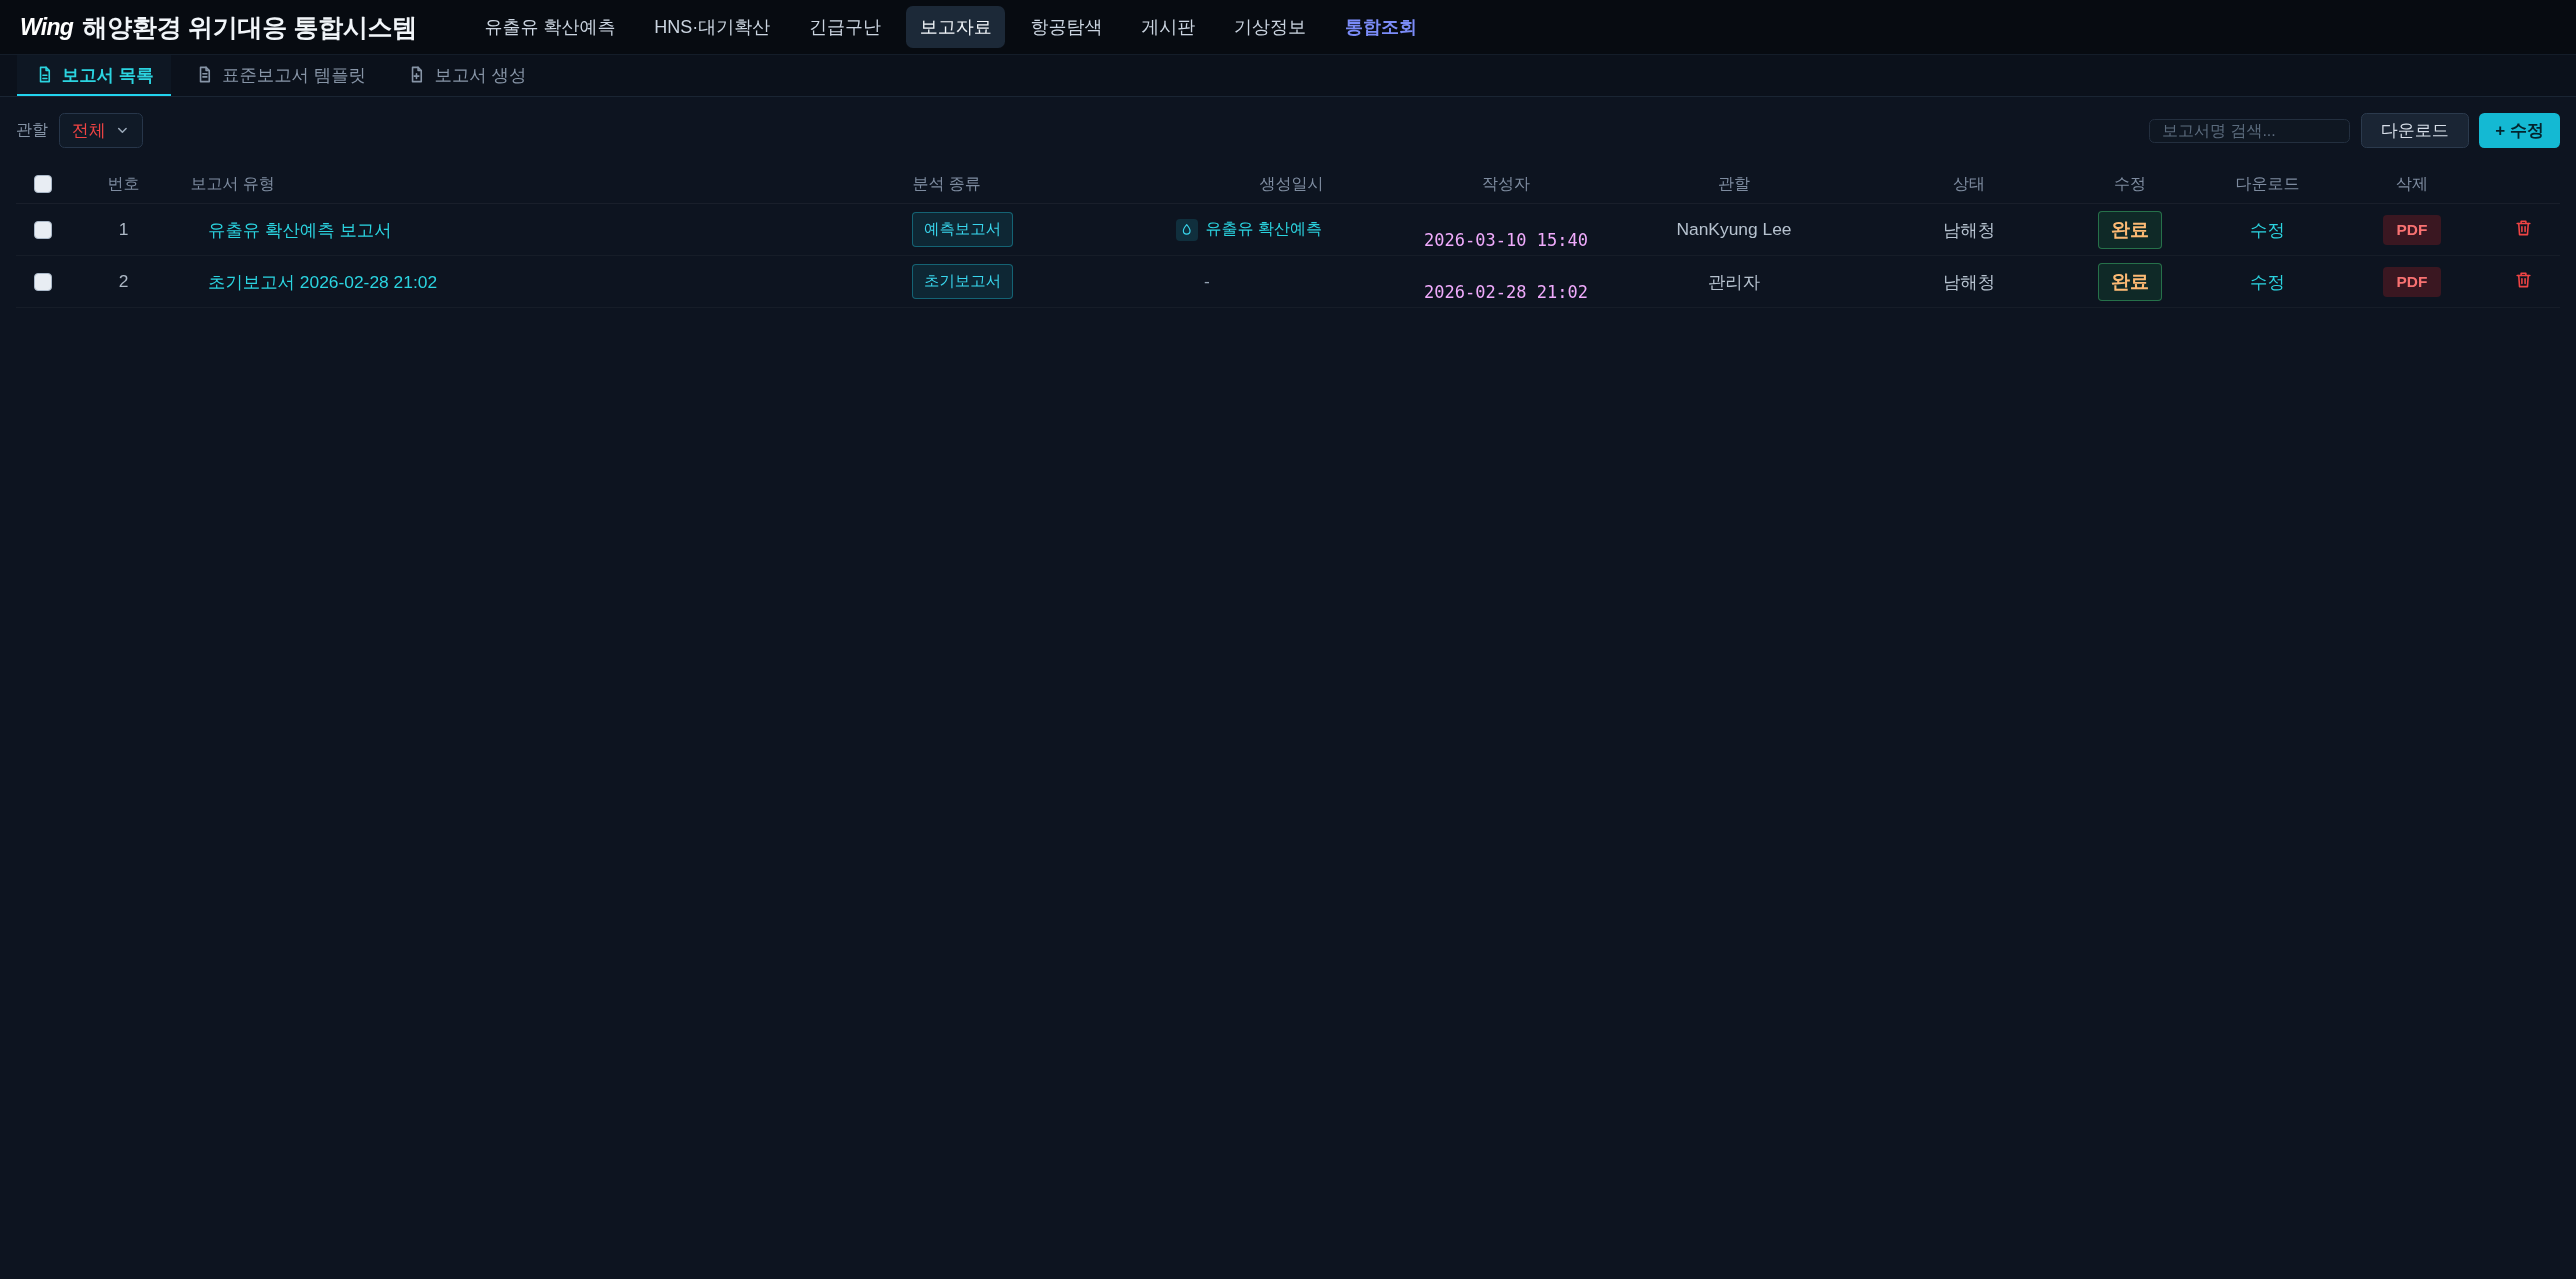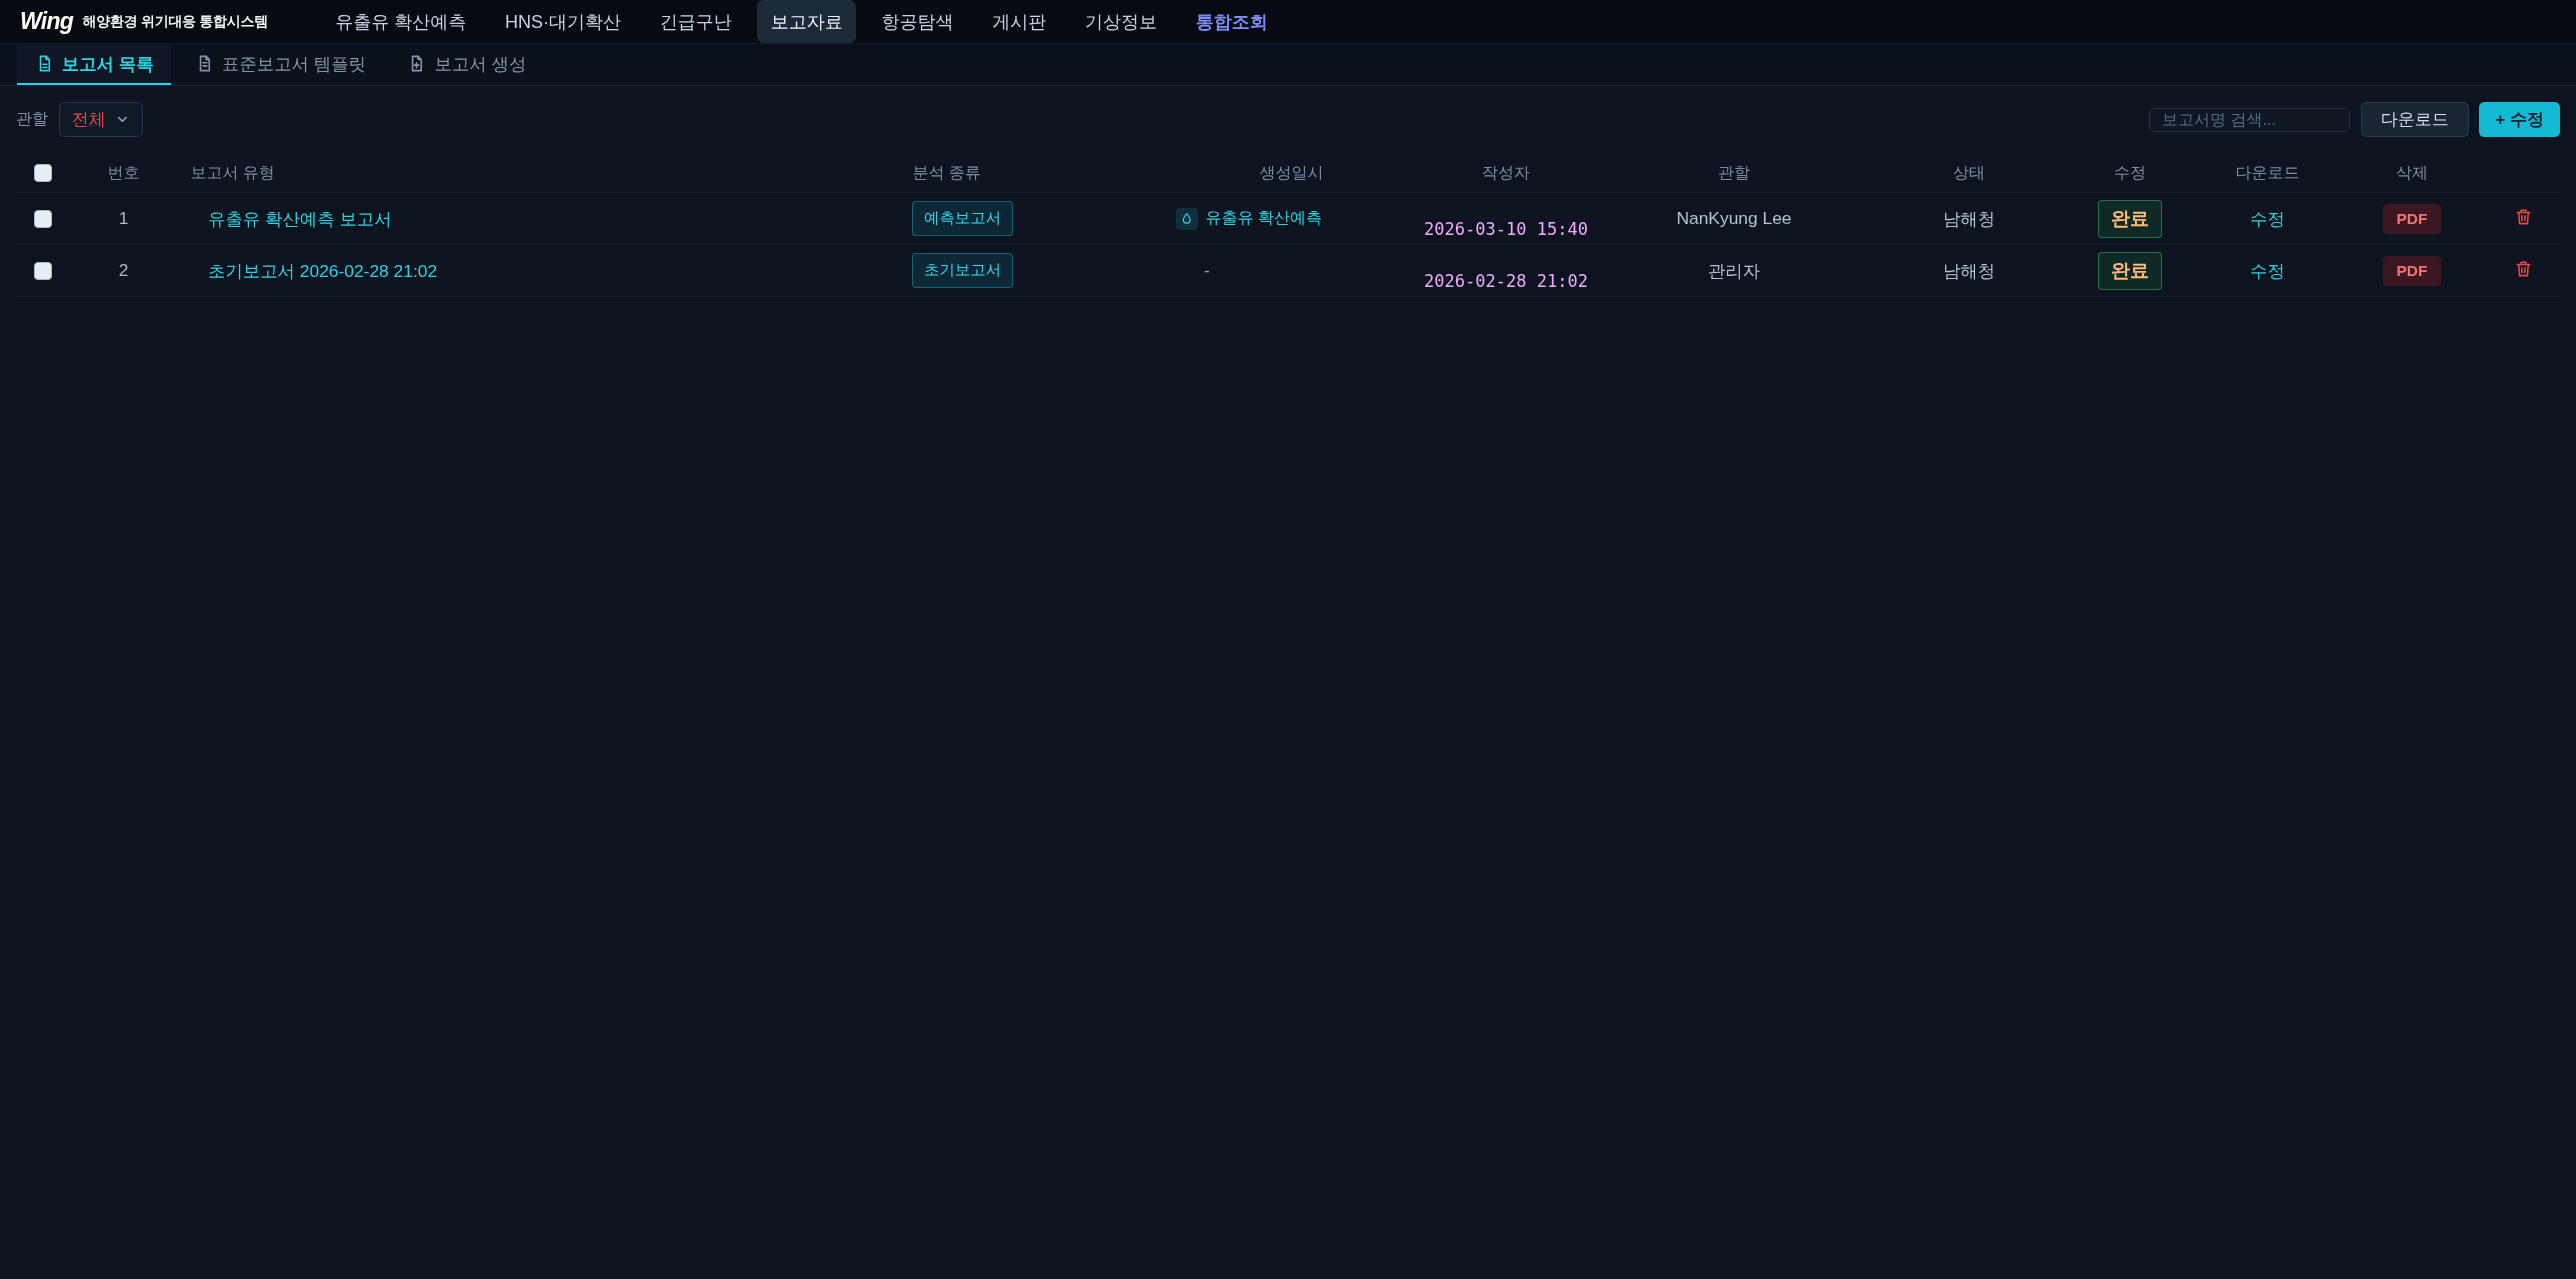--- a/index.html
+++ b/index.html
@@ -6,36 +6,36 @@
   html, body { width: 2576px; height: 1279px; }
   body {
     background: #0d1420;
     font-family: "Liberation Sans", sans-serif;
     color: #c2ccd8;
     overflow: hidden;
   }
 
   
   .topnav {
-    height: 44px;
+    height: 55px;
     background: #070b11;
     border-bottom: 0.7px solid #141d29;
     display: flex;
     align-items: center;
     padding: 0 20px;
   }
   .brand { display: flex; align-items: center; gap: 9.4px; cursor: pointer; }
   .logo-word {
     font-style: italic;
     font-weight: 700;
     font-size: 23px;
     color: #ffffff;
     letter-spacing: -0.7px;
   }
-  .brand-title { font-size: 14px; font-weight: 700; color: #f1f5f9; letter-spacing: -0.3px; }
+  .brand-title { font-size: 25px; font-weight: 700; color: #f1f5f9; letter-spacing: -0.3px; }
 
   .nav-items { display: flex; align-items: center; gap: 12px; margin-left: 54px; }
   .nav-item {
     font-size: 18px;
     color: #cbd5e1;
     padding: 9.4px 13.4px;
     border-radius: 6.7px;
     cursor: pointer;
     white-space: nowrap;
   }

